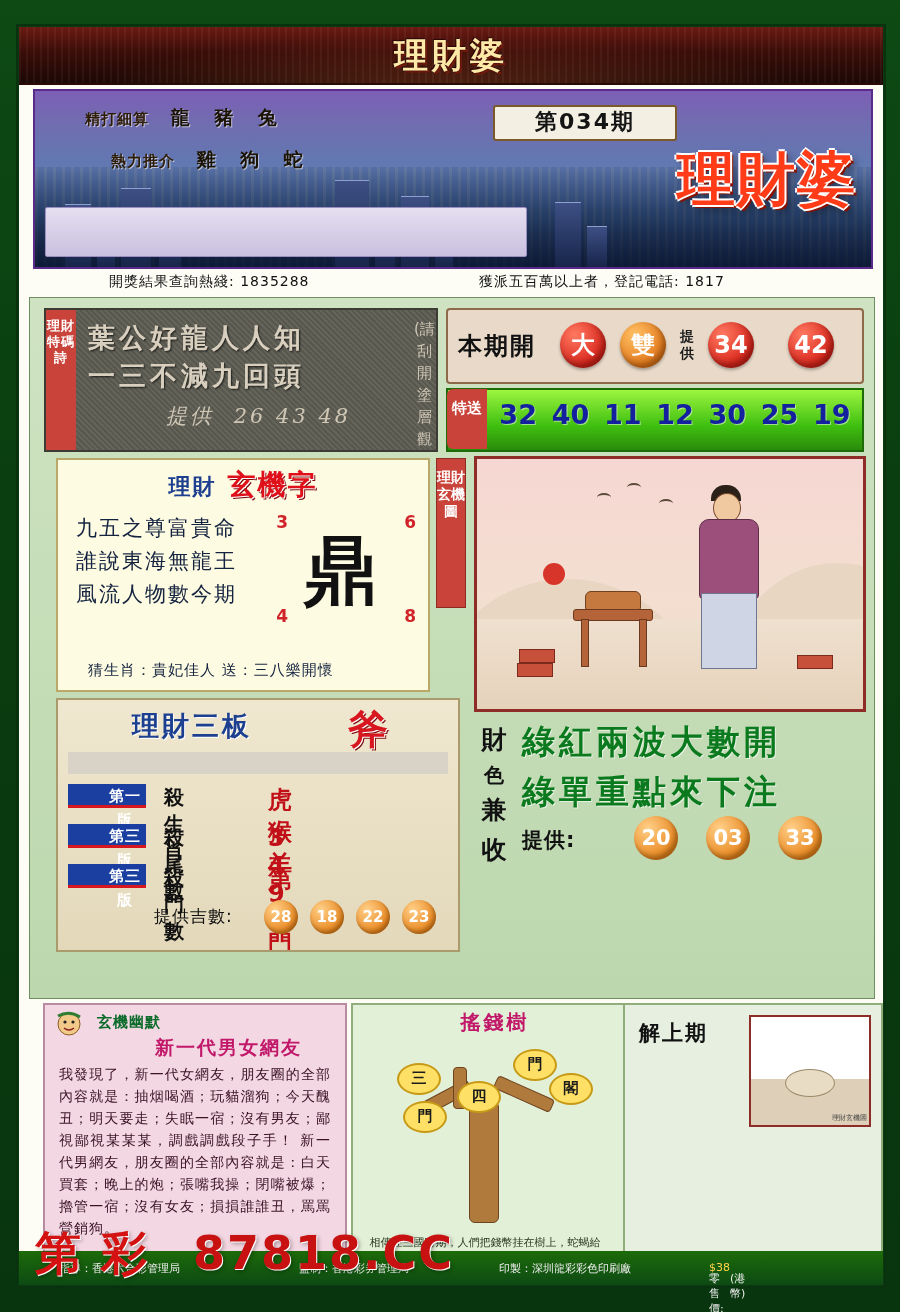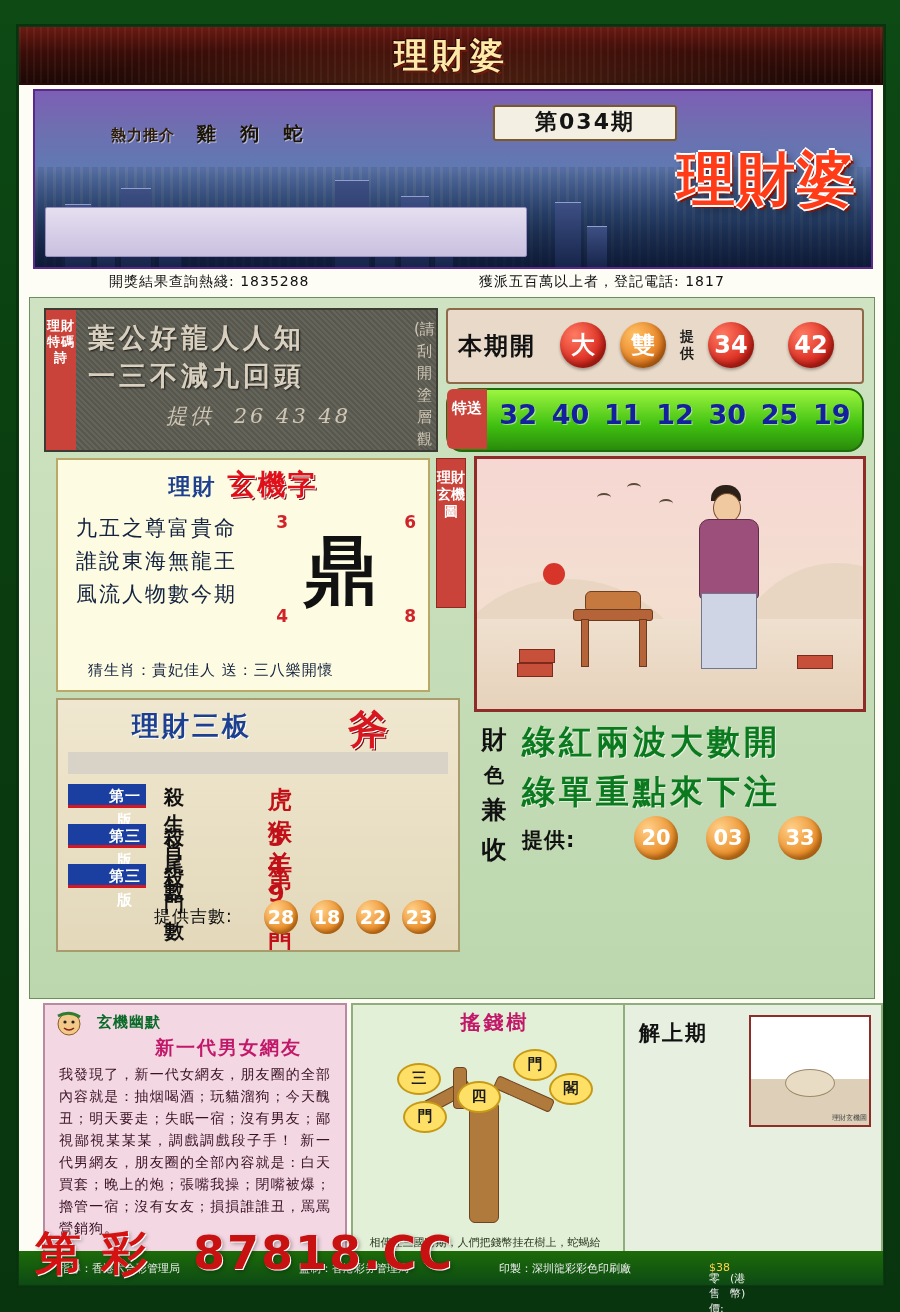--- a/index.html
+++ b/index.html
@@ -124,21 +124,21 @@
     text-align:center;line-height:46px;font-size:24px;font-weight:bold;color:#fff;
     box-shadow:inset -3px -4px 6px rgba(0,0,0,.35),0 2px 3px rgba(0,0,0,.3);
   }
   .ball.red{background:radial-gradient(circle at 32% 28%,#ff7a62,#d8241a 70%);}
   .ball.org{background:radial-gradient(circle at 32% 28%,#ffc165,#e4781a 70%);}
   .prov{position:absolute;top:18px;font-size:14px;font-weight:bold;color:#1b1b1b;line-height:17px;width:18px;text-align:center;}
   
   .special{
     position:absolute;left:416px;top:90px;width:414px;height:60px;
     background:linear-gradient(180deg,#9cf53f,#3fbf10 60%,#2a8b0b);
-    border:2px solid #1d6b09;border-radius:16px;
+    border:2px solid #1d6b09;border-radius:0;
   }
   .sp-tab{
     position:absolute;left:-1px;top:-1px;width:40px;height:60px;
     background:#c9433a;color:#fff;border-radius:6px 0 0 6px;
     font-size:15px;font-weight:bold;text-align:center;line-height:19px;padding-top:10px;box-sizing:border-box;
   }
   .sp-nums{position:absolute;left:44px;top:0;right:4px;height:48px;display:flex;align-items:center;justify-content:space-around;}
   .sp-nums span{font-size:27px;font-weight:bold;color:#14219e;text-shadow:1px 1px 0 rgba(255,255,255,.5);}
   
   .xj{
@@ -197,21 +197,21 @@
   .sb-row{position:absolute;left:10px;height:30px;}
   .sb-tag{position:absolute;left:0;width:78px;height:24px;background:#1b3fa0;color:#fff;
     font-size:15px;font-weight:bold;text-align:center;line-height:24px;letter-spacing:1px;
     border-bottom:3px solid #d8161f;box-sizing:border-box;padding-left:36px;}
   .sb-lab{position:absolute;left:96px;font-size:20px;font-weight:bold;color:#111;letter-spacing:2px;}
   .sb-val{position:absolute;left:200px;font-size:24px;font-weight:bold;color:#c21018;letter-spacing:16px;}
   .sb-foot{position:absolute;left:96px;bottom:22px;font-size:17px;color:#111;letter-spacing:1px;}
   .sb-num{
     position:absolute;bottom:16px;width:34px;height:34px;border-radius:50%;
     background:radial-gradient(circle at 32% 28%,#ffd089,#e8851c 72%);
-    color:#fff;font-size:19px;font-weight:bold;text-align:center;line-height:34px;
+    color:#fff;font-size:15px;font-weight:bold;text-align:center;line-height:34px;
     box-shadow:inset -2px -3px 4px rgba(0,0,0,.3);
   }
   
   .rtext{
     position:absolute;left:444px;top:416px;width:386px;height:172px;
   }
   .rt-v{position:absolute;left:0;top:6px;width:40px;font-size:25px;font-weight:bold;color:#111;
     line-height:40px;text-align:center;}
   .rt-l1,.rt-l2{position:absolute;left:48px;font-size:33px;font-weight:bold;color:#0b7a1e;letter-spacing:4px;
     font-family:"DejaVu Serif","Liberation Serif",serif;text-shadow:1px 1px 0 rgba(255,255,255,.6);}
@@ -285,20 +285,24 @@
         <div class="bld" style="left:86px;width:30px;height:78px;"></div>
         <div class="bld" style="left:124px;width:22px;height:52px;"></div>
         <div class="bld" style="left:300px;width:34px;height:86px;"></div>
         <div class="bld" style="left:340px;width:20px;height:58px;"></div>
         <div class="bld" style="left:366px;width:28px;height:70px;"></div>
         <div class="bld" style="left:400px;width:18px;height:46px;"></div>
         <div class="bld" style="left:520px;width:26px;height:64px;"></div>
         <div class="bld" style="left:552px;width:20px;height:40px;"></div>
       </div>
       <div class="hero-txt">
+        <div class="hero-line">
+          <span class="sm">精打細算</span>
+          <span class="ani">龍 豬 兔</span>
+        </div>
         <div class="hero-line" style="margin-top:16px;margin-left:26px;">
           <span class="sm">熱力推介</span>
           <span class="ani">雞 狗 蛇</span>
         </div>
       </div>
       <div class="issue-box">第034期</div>
       <div class="brand">理財婆</div>
       <div class="hero-strip"></div>
     </div>
 

